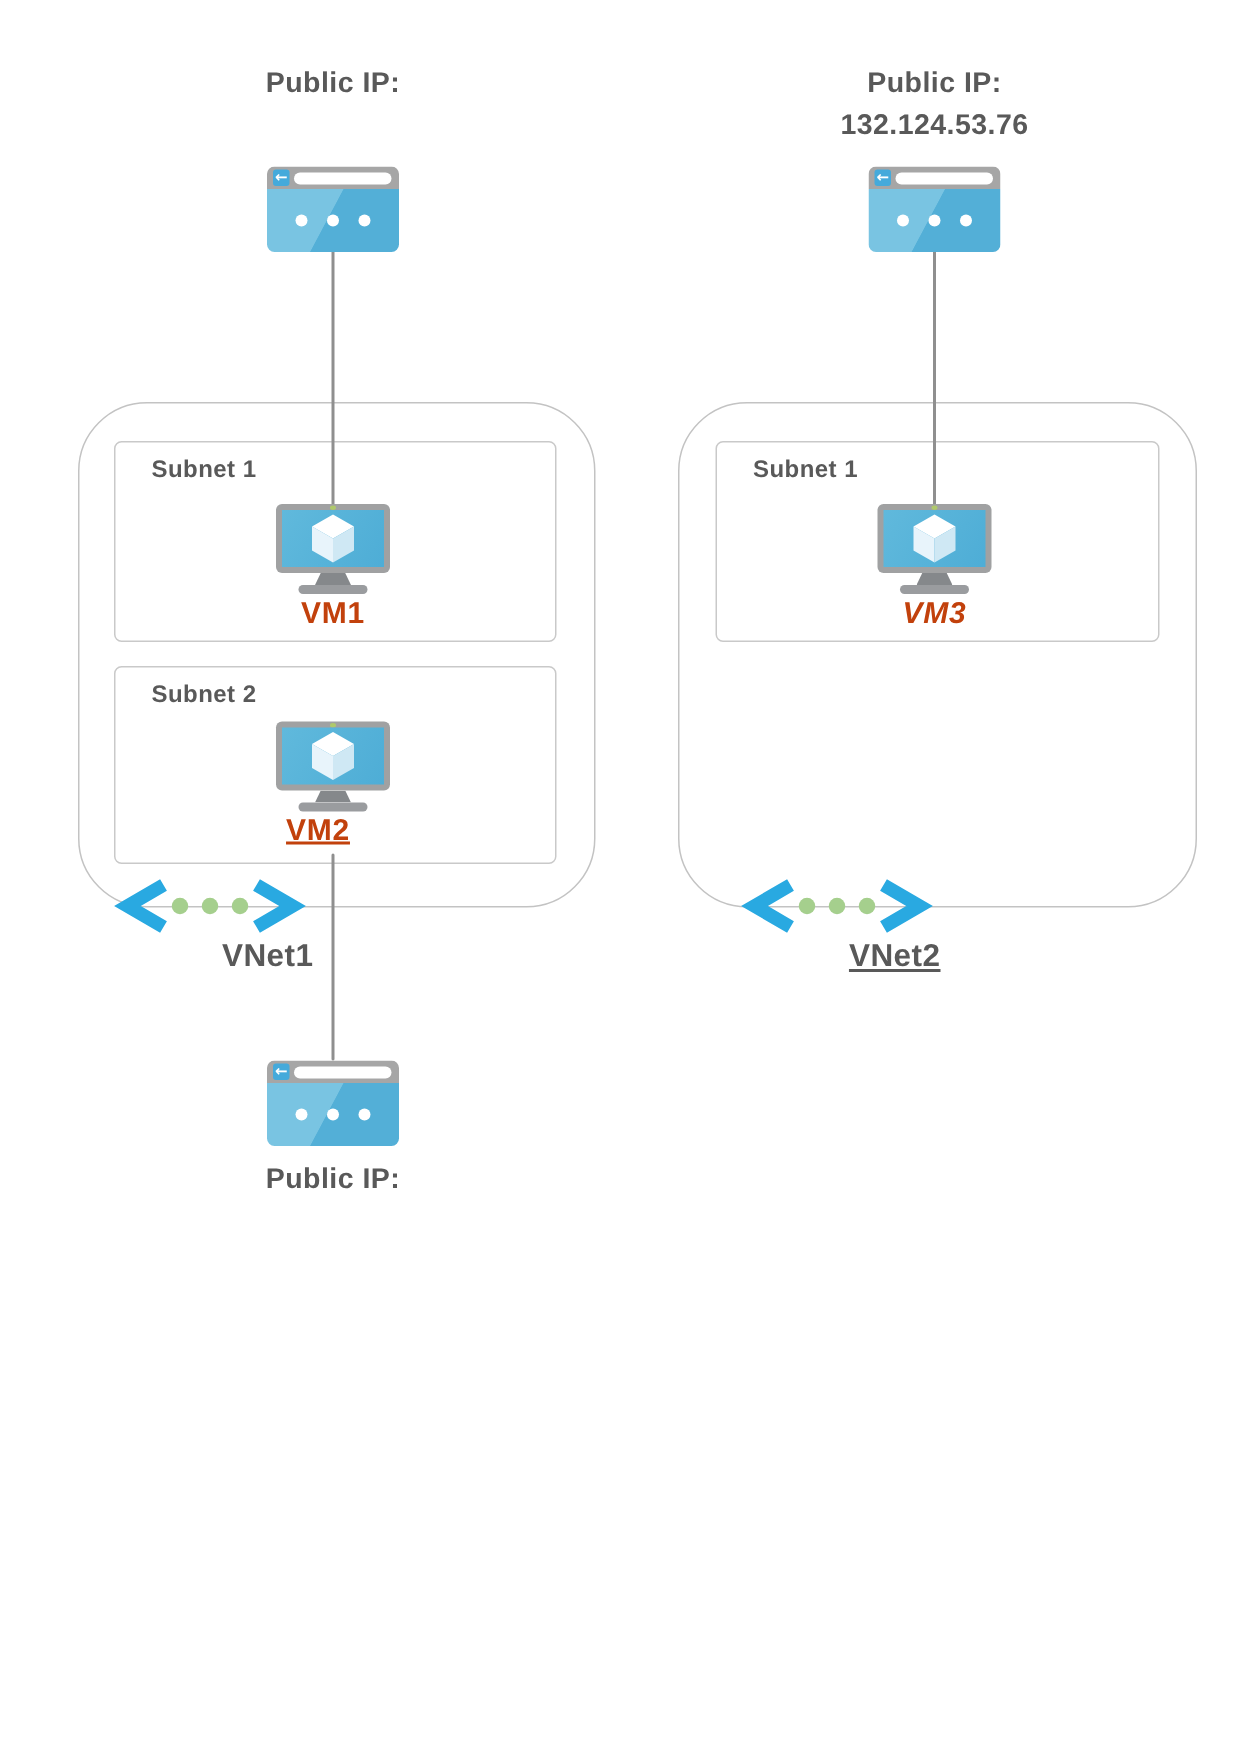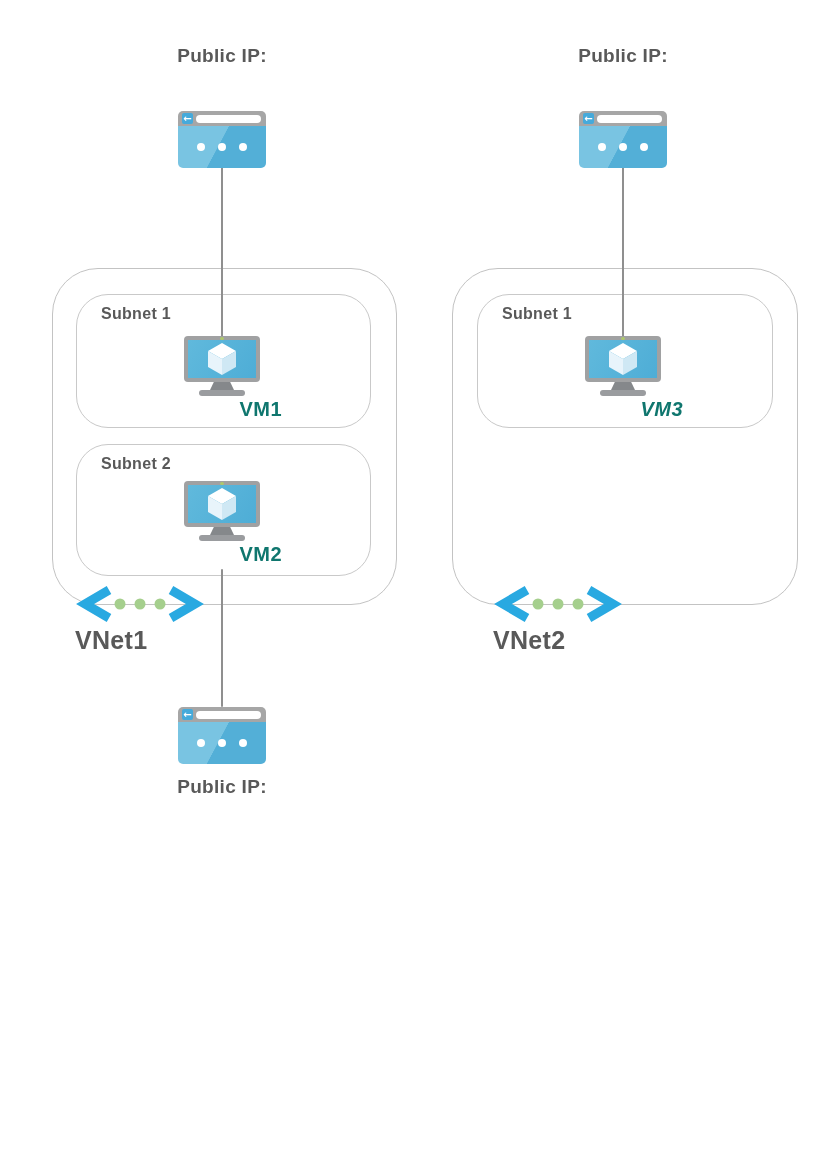--- a/index.html
+++ b/index.html
@@ -12,34 +12,34 @@
 
   
   .ip-text {
     width:304px; text-align:center; color:#595959;
     font-size:19px; font-weight:bold; line-height:28px; letter-spacing:.3px;
   }
   .subnet-label {
     font-size:16px; font-weight:bold; color:#595959; letter-spacing:.3px;
   }
   .vm-label {
-    width:120px; text-align:right; font-size:20px; font-weight:bold;
-    color:#0f766e; letter-spacing:.5px;
+    width:120px; text-align:center; font-size:20px; font-weight:bold;
+    color:#c2410c; letter-spacing:.5px;
   }
   .vnet-label {
-    width:134px; text-align:left; font-size:25px; font-weight:bold;
+    width:134px; text-align:right; font-size:21px; font-weight:bold;
     color:#595959; letter-spacing:.3px;
   }
 
   
   .vnet-box {
     border:1.6px solid #C3C3C3; border-radius:46px; background:transparent;
   }
   .subnet-box {
-    border:1.4px solid #C9C9C9; border-radius:32px; background:transparent;
+    border:1.4px solid #C9C9C9; border-radius:5px; background:transparent;
   }
   .subnet-box .subnet-label { position:absolute; left:24px; top:10px; }
 
   
   .vline { width:2.4px; background:#8F8F8F; border-radius:2px; z-index:1; }
 
   
   .browser {
     width:88px; height:57px; border-radius:5px; overflow:hidden; z-index:2;
   }
@@ -145,21 +145,21 @@
         <svg width="30" height="34" viewBox="0 0 30 34">
           <polygon points="15,1 29,9 15,17 1,9" fill="#FFFFFF"></polygon>
           <polygon points="1,9 15,17 15,33 1,25" fill="#E8F4FB"></polygon>
           <polygon points="29,9 15,17 15,33 29,25" fill="#CFE8F4"></polygon>
         </svg>
       </div>
     </div>
     <div class="vm-neck"></div>
     <div class="vm-base"></div>
   </div>
-  <div class="abs vm-label" style="left:162px; top:543px;">VM2</div>
+  <div class="abs vm-label" style="left:152px; top:543px;text-decoration:underline;">VM2</div>
 
   <div class="abs vline" style="left:221px; top:569px; height:138px;"></div>
 
   <svg class="abs vnet-icon" style="left:73px; top:585px;" viewBox="0 0 134 38">
     <path d="M36 5 L12 19 L36 33" fill="none" stroke="#29A9E1" stroke-width="9"></path>
     <path d="M98 5 L122 19 L98 33" fill="none" stroke="#29A9E1" stroke-width="9"></path>
     <g fill="#A5CF8D">
       <circle cx="47" cy="19" r="5.5"></circle>
         <circle cx="67" cy="19" r="5.5"></circle>
         <circle cx="87" cy="19" r="5.5"></circle>
@@ -180,20 +180,21 @@
         </div>
     </div>
   </div>
 
   <div class="abs ip-text" style="left:70px; top:773px;">
     <div>Public IP:</div>
   </div>
 
   <div class="abs ip-text" style="left:471px; top:42px;">
     <div>Public IP:</div>
+    <div>132.124.53.76</div>
   </div>
 
   <div class="abs browser" style="left:579px; top:111px;">
     <div class="browser-bar">
       <span class="browser-back">←</span>
       <span class="browser-url"></span>
     </div>
     <div class="browser-body">
       <div class="browser-dots">
           <i></i>
@@ -229,15 +230,15 @@
 
   <svg class="abs vnet-icon" style="left:491px; top:585px;" viewBox="0 0 134 38">
     <path d="M36 5 L12 19 L36 33" fill="none" stroke="#29A9E1" stroke-width="9"></path>
     <path d="M98 5 L122 19 L98 33" fill="none" stroke="#29A9E1" stroke-width="9"></path>
     <g fill="#A5CF8D">
       <circle cx="47" cy="19" r="5.5"></circle>
         <circle cx="67" cy="19" r="5.5"></circle>
         <circle cx="87" cy="19" r="5.5"></circle>
     </g>
   </svg>
-  <div class="abs vnet-label" style="left:493px; top:626px;">VNet2</div>
+  <div class="abs vnet-label" style="left:493px; top:626px;text-decoration:underline;">VNet2</div>
 
 </div>
 
 </body></html>

